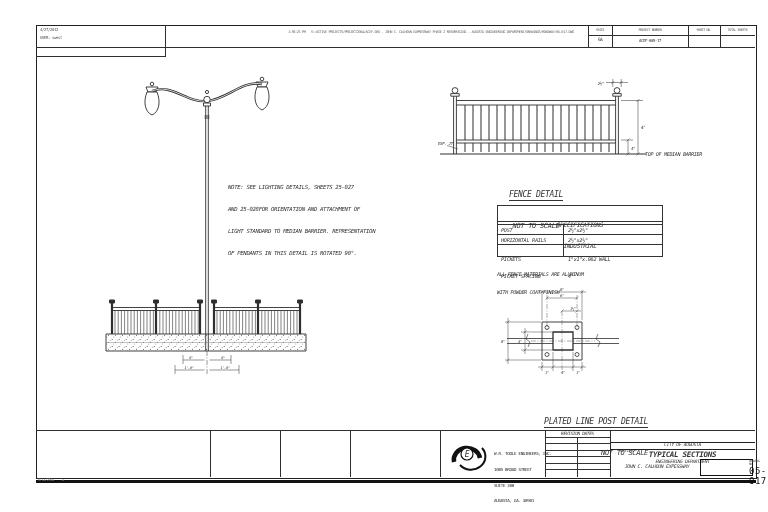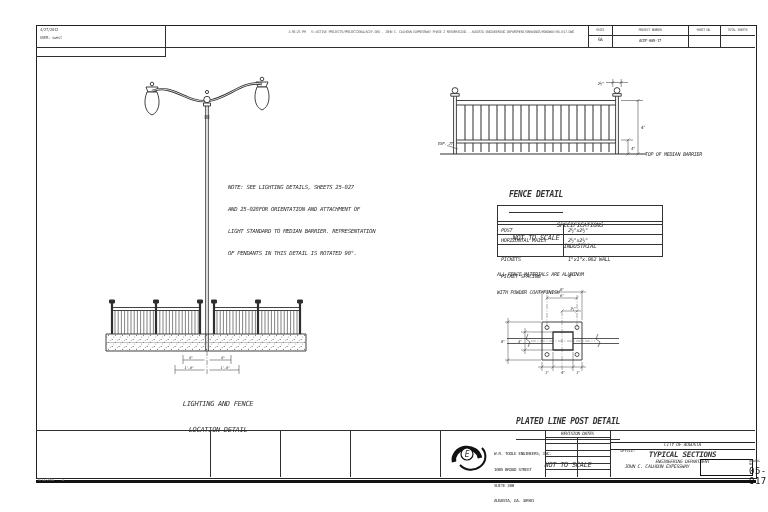--- a/index.html
+++ b/index.html
@@ -4,21 +4,21 @@
 <style>
   html,body{margin:0;padding:0;background:#fff;}
   #sheet{position:relative;width:768px;height:512px;background:#fff;overflow:hidden;
          font-family:"DejaVu Sans Mono",monospace;color:#333;}
   .abs{position:absolute;}
   .hl{position:absolute;background:#2e2e2e;height:1px;}
   .vl{position:absolute;background:#2e2e2e;width:1px;}
   .cad{font-style:italic;letter-spacing:-0.3px;white-space:pre;color:#333;}
   .tiny{font-size:4px;color:#555;letter-spacing:-0.4px;white-space:pre;overflow:hidden;}
   .ctr{text-align:center;}
-  .ul{border-bottom:1px solid #333;padding-bottom:12px;display:inline-block;font-weight:bold;}
+  .ul{border-bottom:1px solid #333;padding-bottom:0;display:inline-block;}
   svg{position:absolute;overflow:visible;}
   svg line,svg path,svg rect,svg circle,svg polyline{vector-effect:non-scaling-stroke;}
   .svgt{font-family:"DejaVu Sans Mono",monospace;font-style:italic;fill:#333;letter-spacing:-0.3px;}
 </style>
 </head>
 <body>
 
 <div id="sheet">
 
   <div class="abs" style="left:36px;top:25px;width:719px;height:452px;border:1px solid #222;"></div>
@@ -173,24 +173,20 @@
         <line x1="149" y1="293" x2="149" y2="302"></line>
       <line x1="85" y1="298" x2="114.5" y2="298"></line>
         <line x1="119.5" y1="298" x2="149" y2="298"></line>
       <text class="svgt" x="101" y="286.5" font-size="3.5" text-anchor="middle" stroke="none">6"</text>
       <text class="svgt" x="133" y="286.5" font-size="3.5" text-anchor="middle" stroke="none">6"</text>
       <text class="svgt" x="99" y="296.5" font-size="3.5" text-anchor="middle" stroke="none">1'-0"</text>
       <text class="svgt" x="135" y="296.5" font-size="3.5" text-anchor="middle" stroke="none">1'-0"</text>
     </g>
   </svg>
 
-  <div class="abs cad ctr" style="left:150px;top:383px;width:136px;font-size:7px;line-height:8.5px;">
-    <div>LIGHTING AND FENCE</div>
-    <div>LOCATION DETAIL</div>
-  </div>
 
   <svg style="left:438px;top:76px;" width="320" height="92" viewBox="0 0 320 92">
     <g stroke="#2e2e2e" fill="#fff" stroke-width="0.9">
       <circle cx="17" cy="14.5" r="2.9"></circle>
       <rect x="12.8" y="17.6" width="8.4" height="2.6"></rect>
       <line x1="15.6" y1="20.2" x2="15.6" y2="78"></line>
       <line x1="18.4" y1="20.2" x2="18.4" y2="78"></line>
     </g>
     <g stroke="#2e2e2e" fill="#fff" stroke-width="0.9">
       <circle cx="179" cy="14.5" r="2.9"></circle>
@@ -365,21 +361,21 @@
       <text class="svgt" x="67" y="13.8" font-size="3.8" text-anchor="middle" stroke="none">6"</text>
       <text class="svgt" x="78" y="26.5" font-size="3.8" text-anchor="middle" stroke="none">1½"</text>
       <text class="svgt" x="8" y="60" font-size="3.8" text-anchor="middle" stroke="none">8"</text>
       <text class="svgt" x="25" y="59.5" font-size="3.8" text-anchor="middle" stroke="none">4"</text>
       <text class="svgt" x="68" y="90.5" font-size="3.8" text-anchor="middle" stroke="none">4"</text>
       <text class="svgt" x="52" y="90.5" font-size="3.8" text-anchor="middle" stroke="none">1"</text>
       <text class="svgt" x="83" y="90.5" font-size="3.8" text-anchor="middle" stroke="none">1"</text>
     </g>
   </svg>
 
-  <div class="abs cad ctr" style="left:488px;top:397px;width:160px;font-size:8px;line-height:10px;">
+  <div class="abs cad ctr" style="left:488px;top:397px;width:160px;font-size:8px;line-height:10px;text-align:right;">
     <div><span class="ul">PLATED LINE POST DETAIL</span></div>
     <div style="font-size:7px;">NOT TO SCALE</div>
   </div>
 
   <div class="hl" style="left:36px;top:430px;width:719px;"></div>
   <div class="vl" style="left:210px;top:430px;height:47px;"></div>
   <div class="vl" style="left:280px;top:430px;height:47px;"></div>
   <div class="vl" style="left:350px;top:430px;height:47px;"></div>
   <div class="vl" style="left:440px;top:430px;height:47px;"></div>
   <div class="vl" style="left:545px;top:430px;height:47px;"></div>

